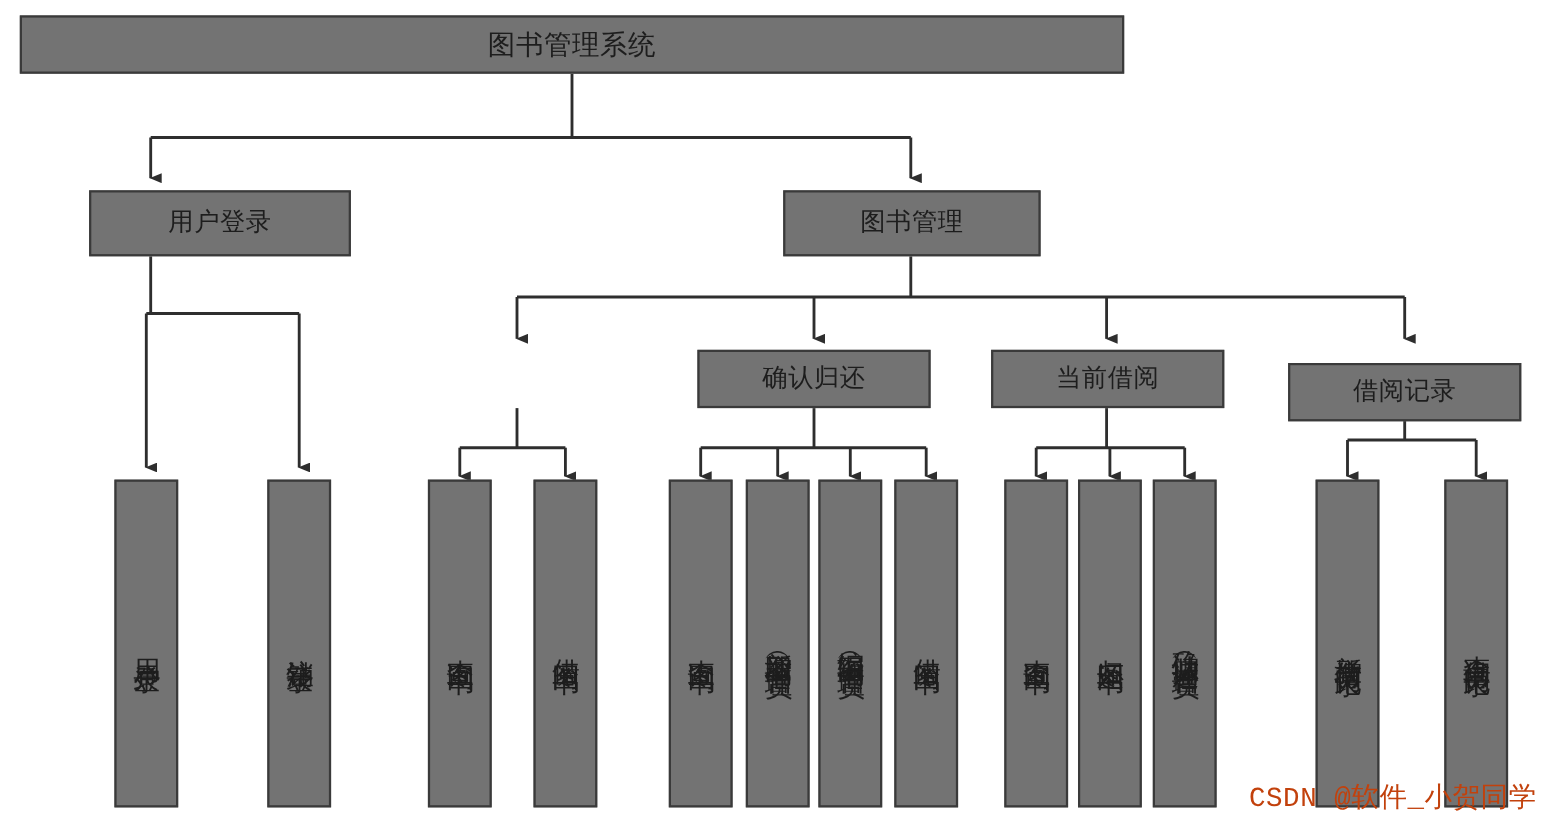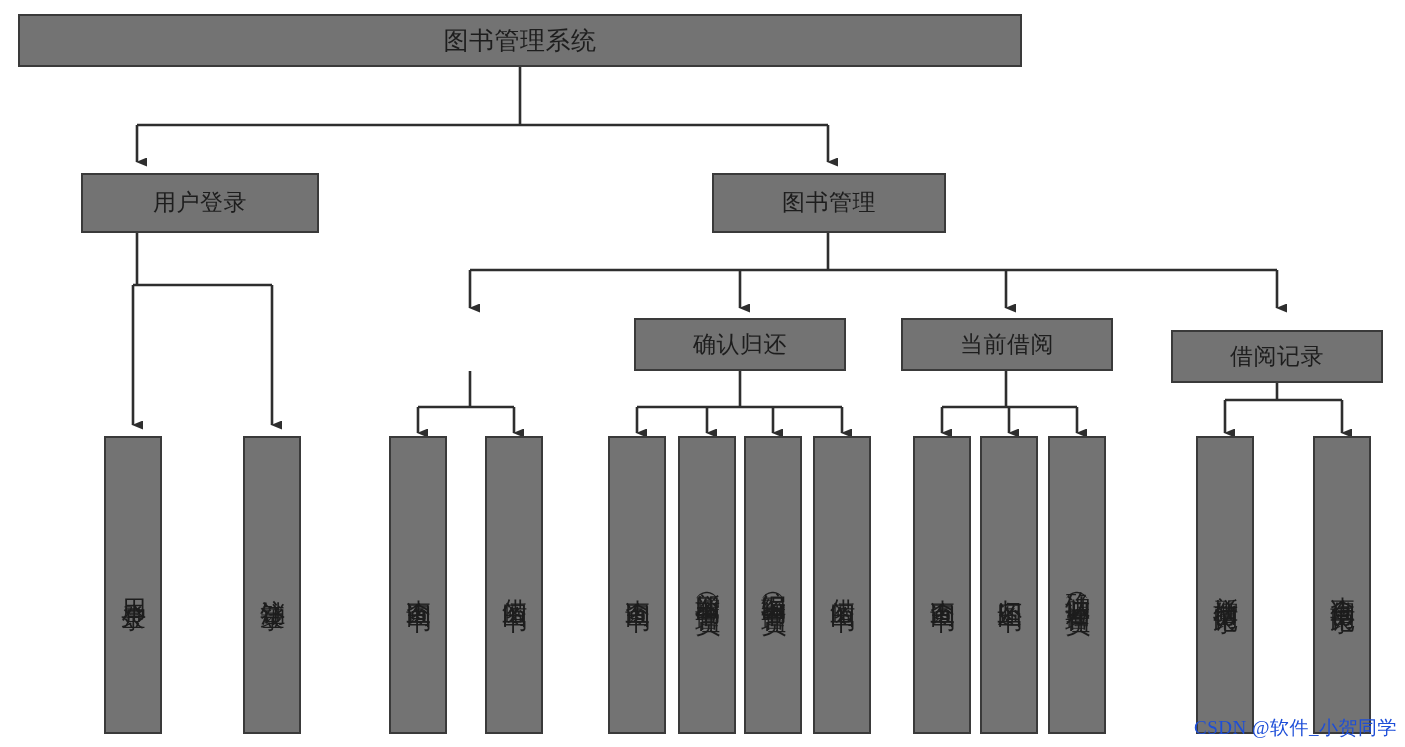--- a/index.html
+++ b/index.html
@@ -59,23 +59,23 @@
     text-orientation: upright;
     font-size: 25px;
     line-height: 1.05;
     letter-spacing: 3px;
     max-height: 100%;
   }
   #watermark {
     position: absolute;
     right: 8px;
     bottom: 6px;
-    font-size: 19px;
-    color: #1d4ed8;
-    font-family: Liberation Serif, serif;
+    font-size: 25px;
+    color: #c2410c;
+    font-family: Liberation Mono, monospace;
     white-space: nowrap;
     pointer-events: none;
     letter-spacing: 0.5px;
   }
 </style>
 </head>
 <body>
 
 <div id="diagram-canvas">
 

